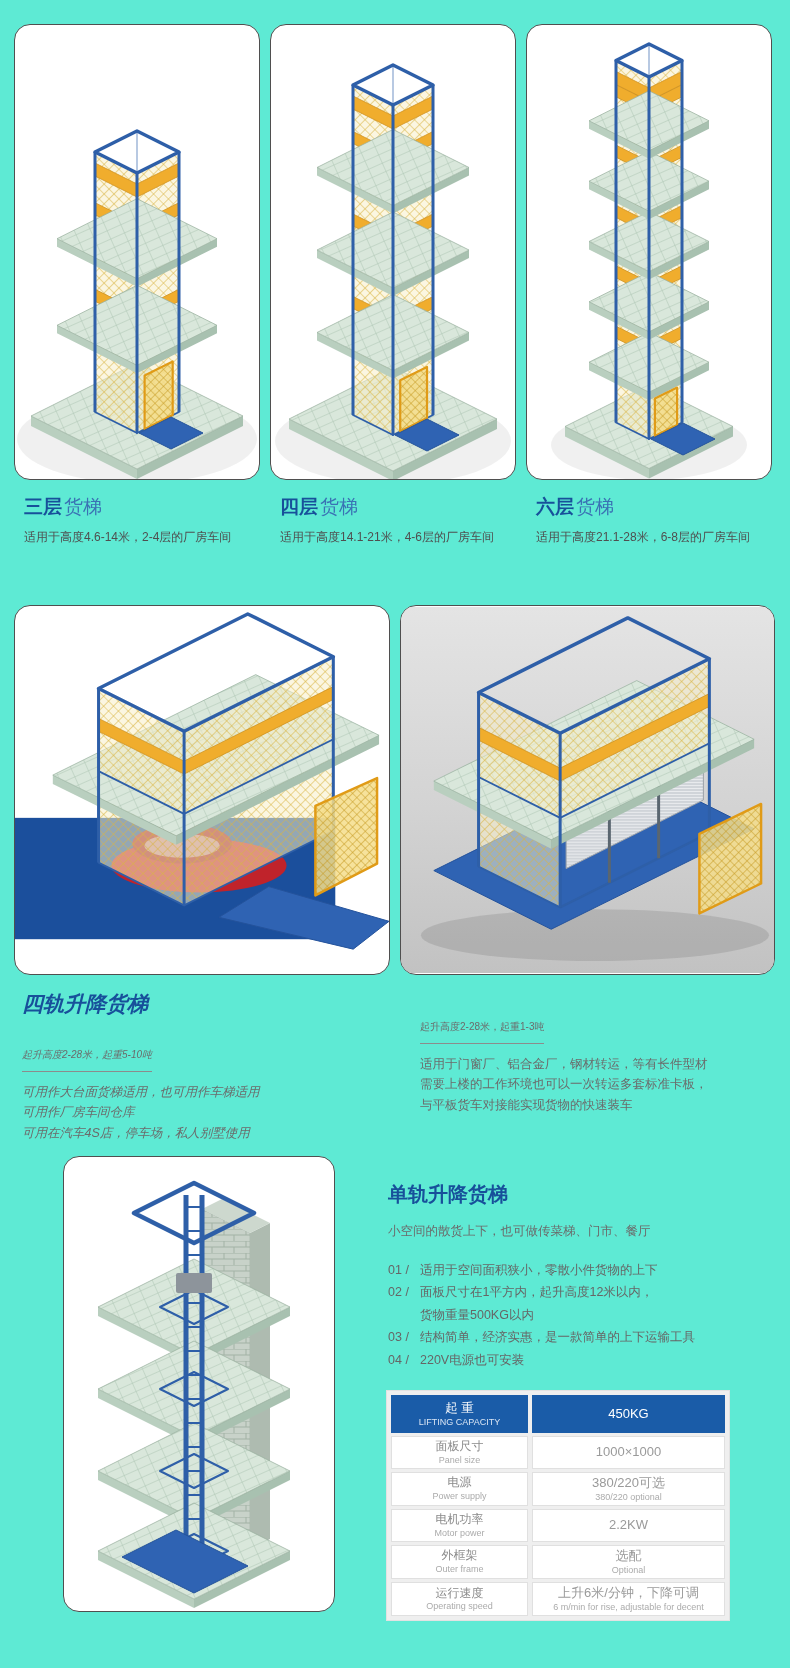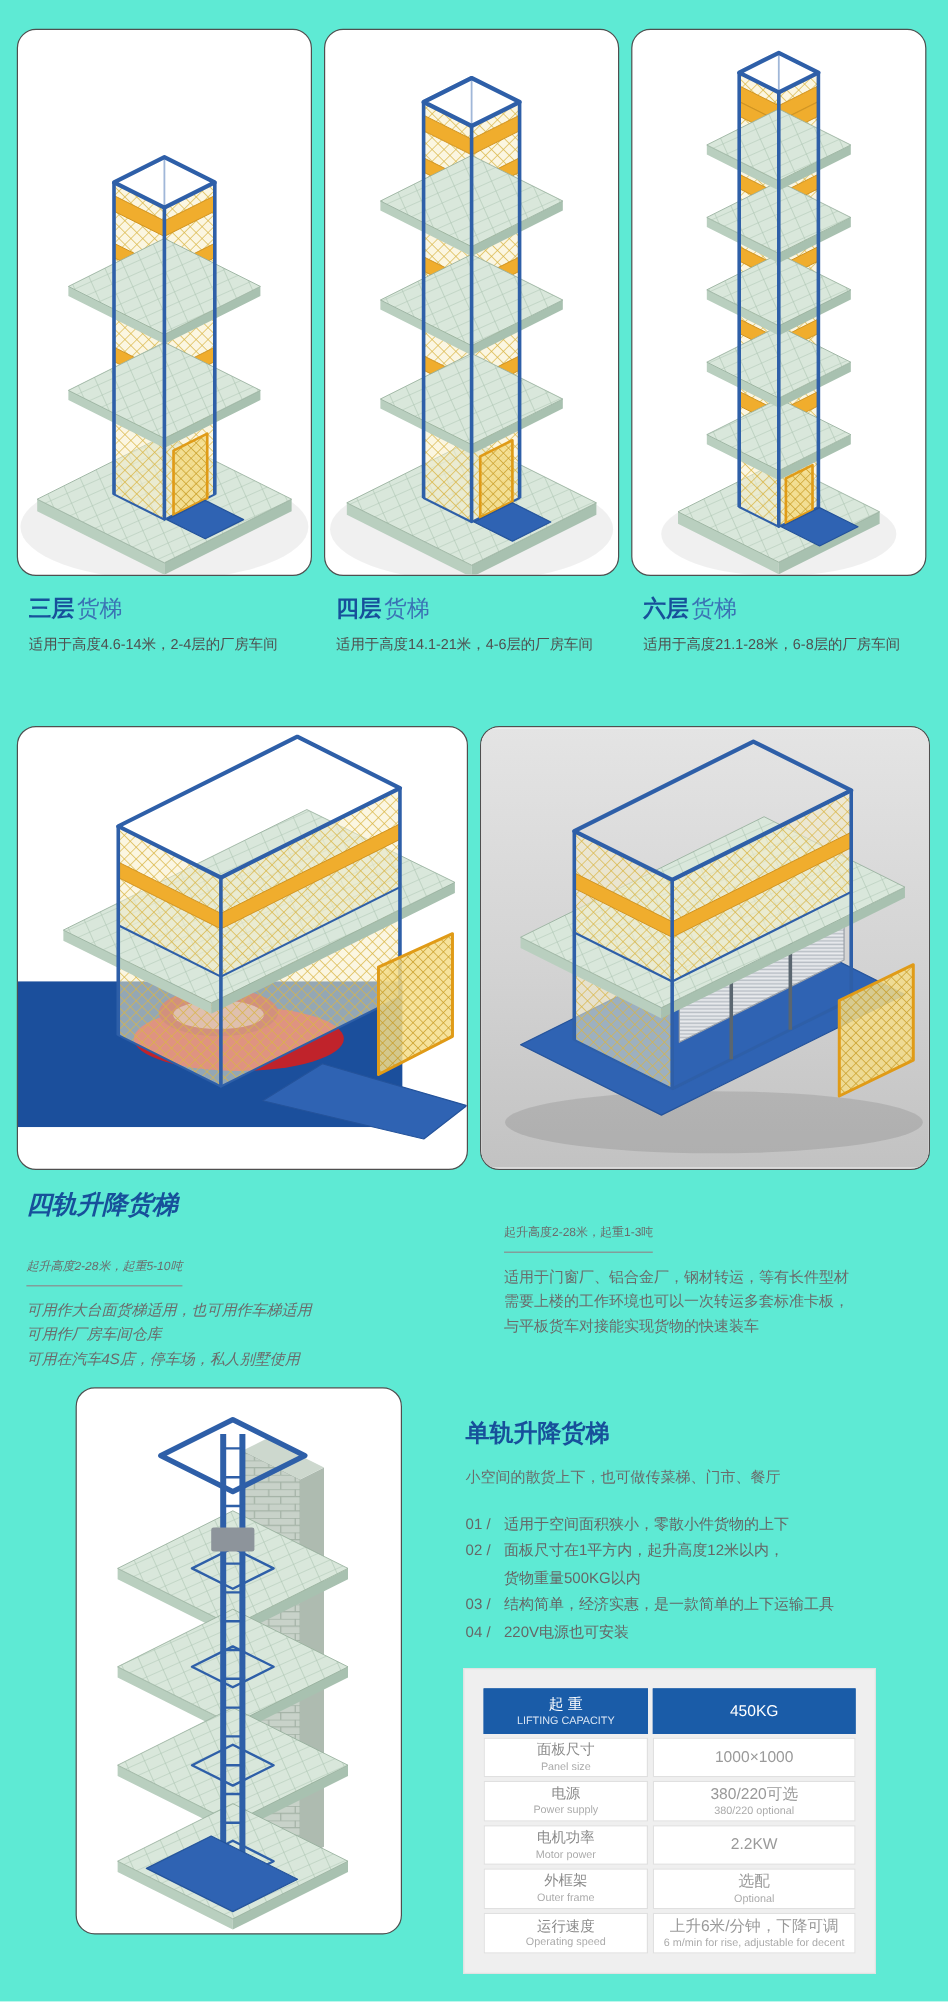--- a/index.html
+++ b/index.html
@@ -16,21 +16,21 @@
 .mid-caption{position:absolute;width:368px;}
 .mid-title{font-size:21px;font-weight:bold;color:#17509a;}
 .mid-sub{display:inline-block;margin-top:12px;font-size:10px;color:#6b6b6b;padding-bottom:9px;border-bottom:1px solid #8c8c8c;}
 .mid-lines{margin-top:10px;font-size:12.5px;color:#6b6b6b;line-height:1.62;}
 .bottom-block{position:absolute;left:388px;top:1181px;width:352px;}
 .bottom-title{font-size:20px;font-weight:bold;color:#17509a;}
 .intro{margin-top:13px;font-size:12.5px;color:#6b6b6b;line-height:1.65;}
 .features{margin-top:17px;font-size:12.5px;color:#666;}
 .feature{display:flex;line-height:1.8;}
 .feature .num{flex:0 0 32px;}
-.spec-table{position:absolute;left:386px;top:1390px;width:344px;background:#efefef;padding:16px;border:1px solid #e2e2e2;}
+.spec-table{position:absolute;left:386px;top:1390px;width:344px;background:#efefef;padding:4px;border:1px solid #e2e2e2;}
 .spec-row{display:flex;gap:4px;margin-bottom:3px;min-height:29px;}
 .spec-row:last-child{margin-bottom:0;}
 .cell{background:#fff;border:1px solid #e0e0e0;display:flex;flex-direction:column;justify-content:center;align-items:center;text-align:center;padding:2px 4px;}
 .cell.label{flex:0 0 137px;}
 .cell.value{flex:1;}
 .cell .cn{font-size:12px;color:#8a8a8a;line-height:1.3;}
 .cell.value .cn{font-size:13px;color:#9a9a9a;}
 .cell .en{font-size:9px;color:#ababab;line-height:1.25;}
 .cell .en:empty{display:none;}
 .spec-row.tall{min-height:33px;}

